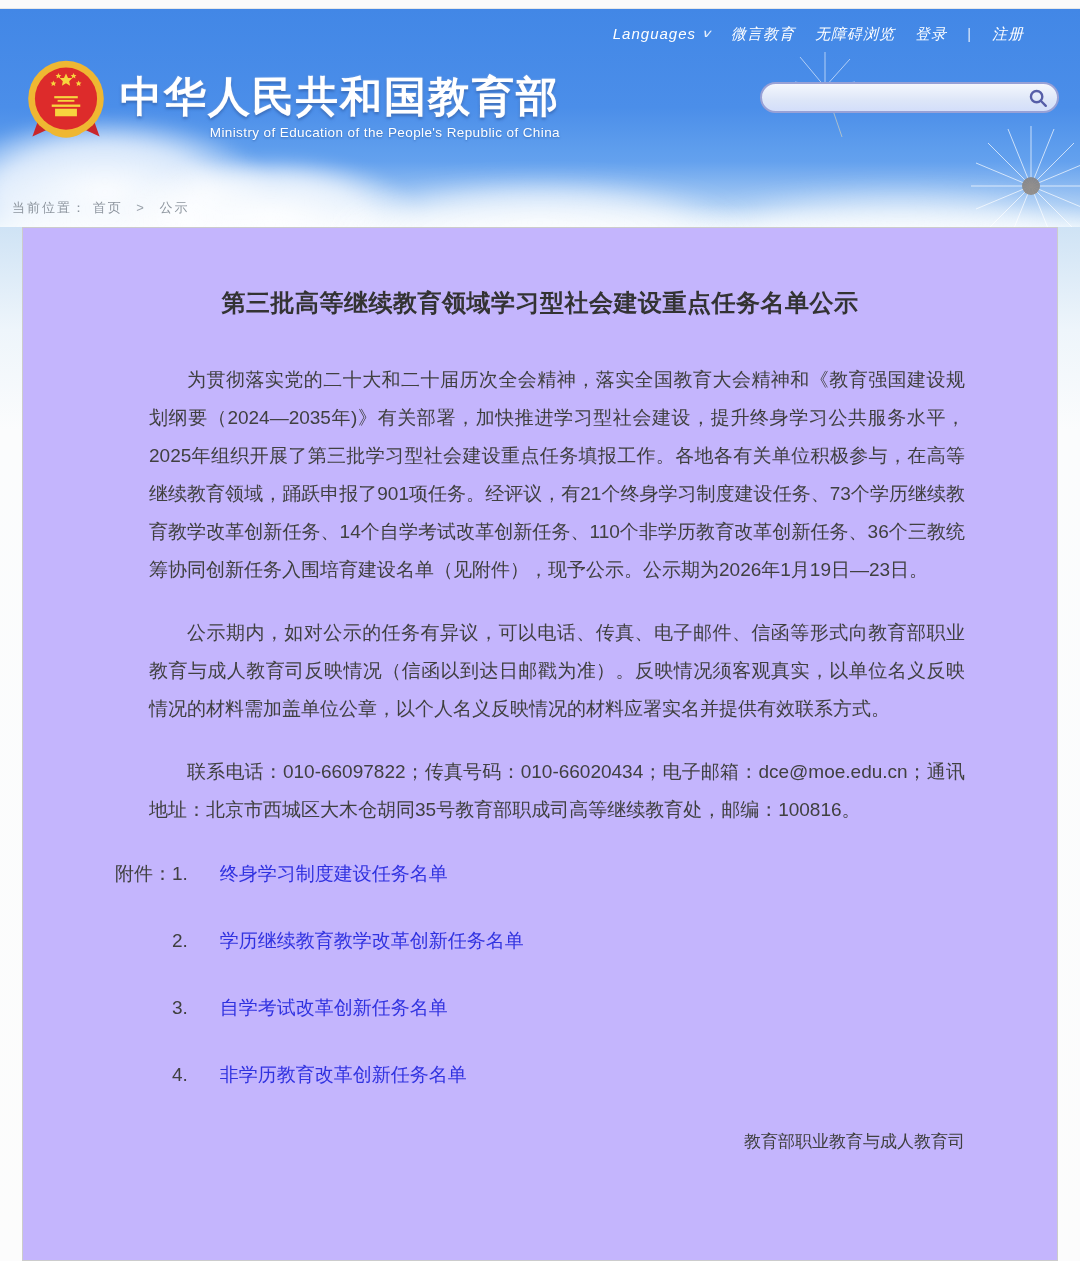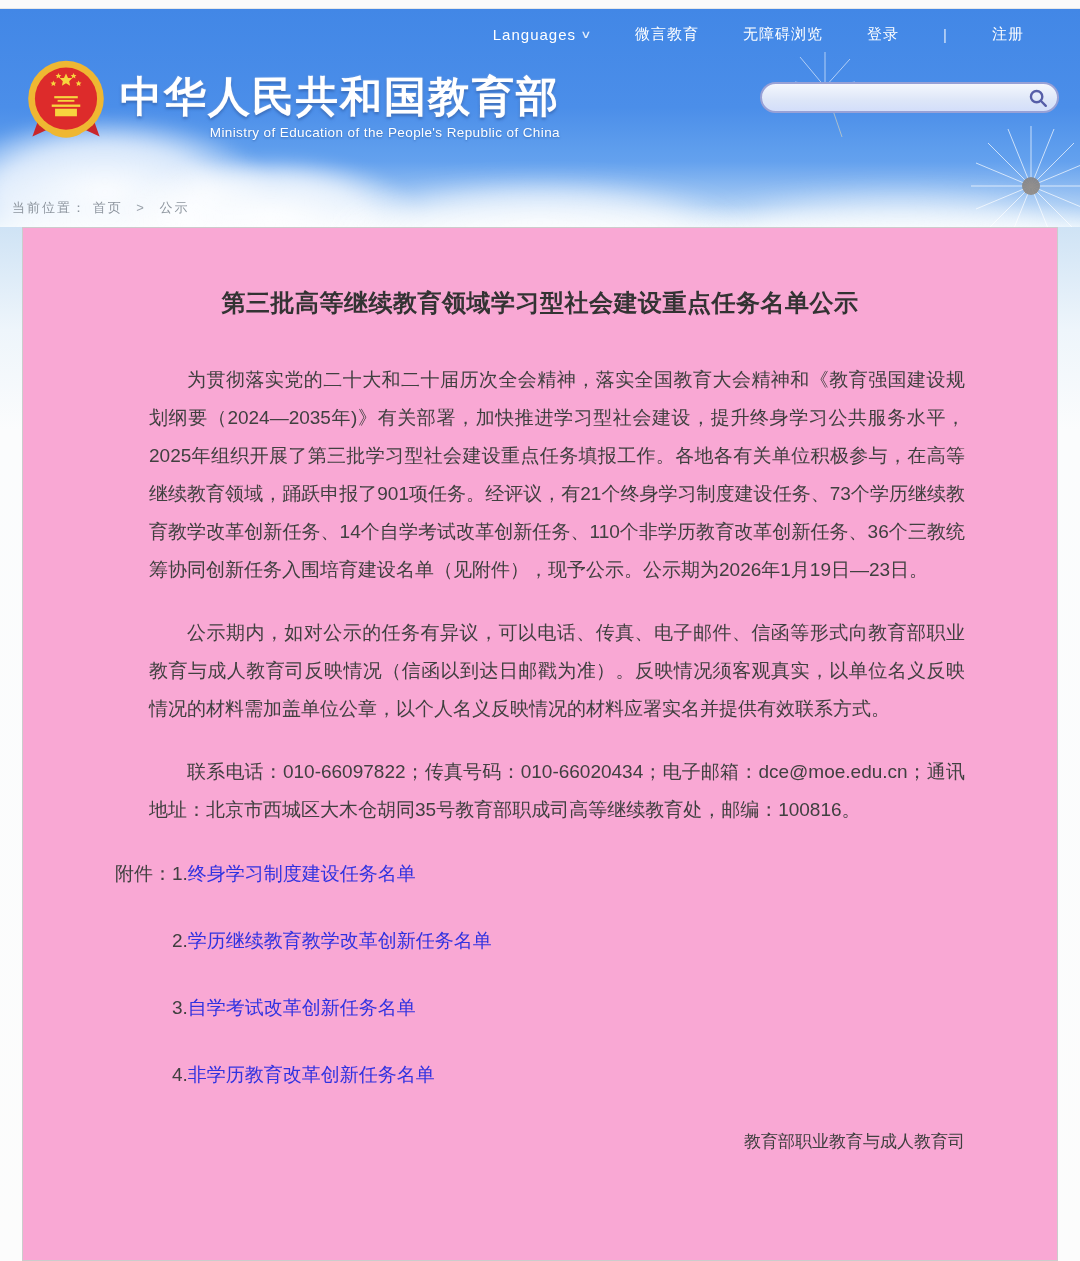--- a/index.html
+++ b/index.html
@@ -20,22 +20,22 @@
   .cloud { position:absolute; border-radius:50%; filter:blur(7px); background:radial-gradient(ellipse at center, rgba(255,255,255,.97) 0%, rgba(255,255,255,.75) 45%, rgba(255,255,255,0) 72%); }
   .cloud.c1 { left:-60px; top:108px; width:330px; height:150px; }
   .cloud.c2 { left:120px; top:148px; width:300px; height:120px; }
   .cloud.c3 { left:330px; top:168px; width:420px; height:110px; filter:blur(10px); opacity:.9; }
   .cloud.c4 { left:690px; top:178px; width:420px; height:100px; filter:blur(12px); opacity:.75; }
 
   .dandelion { position:absolute; right:-26px; bottom:-34px; opacity:.8; }
   .seed { position:absolute; opacity:.65; }
 
   
-  .topbar { position:absolute; top:16px; right:56px; display:flex; align-items:center; gap:44px;
-            color:#fff; font-size:15px; letter-spacing:1px; }
+  .topbar { position:absolute; top:16px; right:56px; display:flex; align-items:flex-start; gap:20px;
+            color:#fff; font-size:15px; letter-spacing:1px;font-style:italic; }
   .topbar a { color:#fff; text-decoration:none; }
   .topbar .lang { display:flex; align-items:center; gap:6px; }
   .chev { font-size:11px; opacity:.85; transform:scaleX(1.4); display:inline-block; }
   .tb-divider { opacity:.8; }
 
   
   .brand { position:absolute; left:24px; top:50px; display:flex; align-items:flex-start; text-decoration:none; }
   .emblem { width:84px; height:86px; flex:0 0 auto; }
   .brand-text { margin-left:12px; padding-top:4px; }
   .site-title {
@@ -60,33 +60,33 @@
   .search-btn { border:none; background:transparent; cursor:pointer; display:flex; align-items:center; padding:0; }
 
   
   .breadcrumb { position:absolute; left:12px; bottom:10px; font-size:13px; color:#8d959e; letter-spacing:2px; z-index:5; }
   .breadcrumb a { color:#8d959e; text-decoration:none; }
   .bc-sep { margin:0 8px; color:#9aa2ab; }
 
   
   .panel {
     position:absolute; left:22px; top:227px; width:1036px; height:1034px;
-    background:#f9a8d4; border:1px solid #ccc;
+    background:#c4b5fd; border:1px solid #ccc;
   }
   .article { padding:58px 92px 0 92px; color:#404040; }
   .article-title { font-size:24px; font-weight:bold; color:#333; text-align:center; line-height:33px; margin-bottom:42px; letter-spacing:.5px; }
   .article p { font-size:19px; line-height:38px; text-indent:2em; margin-bottom:25px; text-align:justify;margin-left:34px; }
   .article p.p3 { margin-bottom:0; }
 
   .attachments { margin-top:32px; font-size:19px; line-height:25px; }
   .att-row { margin-bottom:42px; white-space:nowrap; }
   .att-row.indent { padding-left:57px; }
   .att-label { color:#404040; }
   .att-num { color:#404040; }
-  .att-link { color:#3032e0; text-decoration:none; }
+  .att-link { color:#3032e0; text-decoration:none;margin-left:32px; }
 
   .signature { font-size:17px; line-height:25px; color:#404040; text-align:right; }
 </style>
 </head>
 <body>
 
 <div class="top-strip"></div>
 
 <div class="sky">
 

